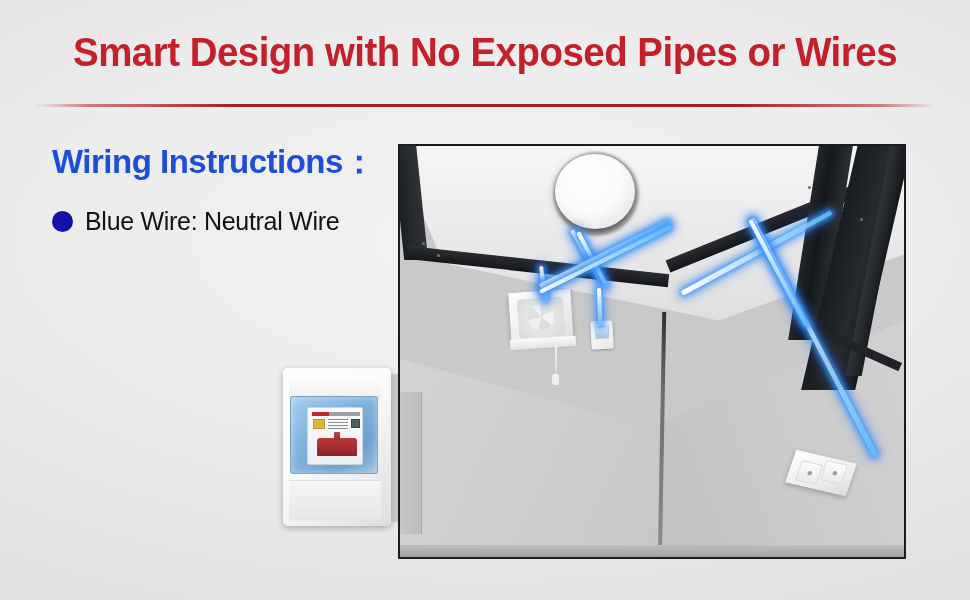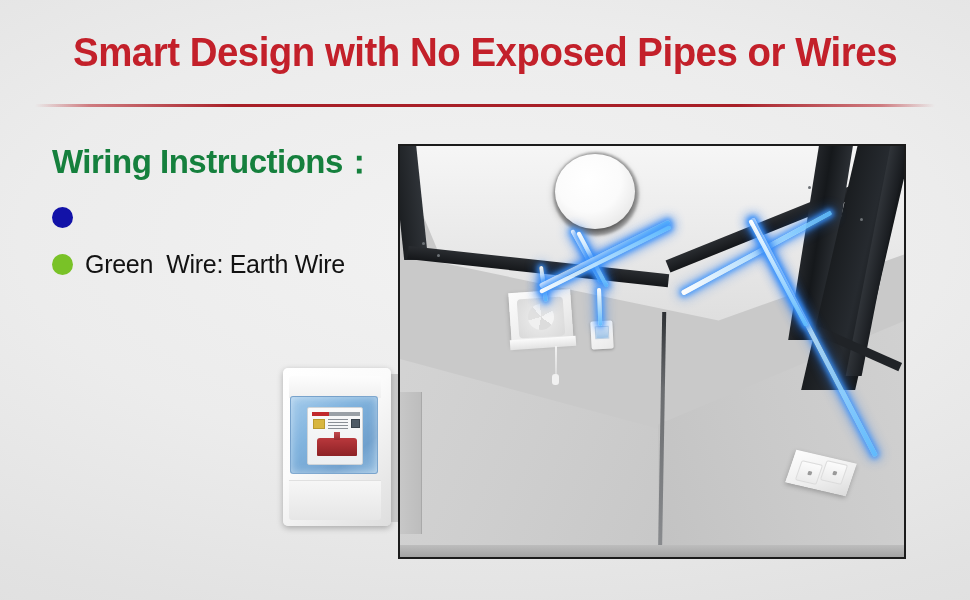--- a/index.html
+++ b/index.html
@@ -17,21 +17,21 @@
     letter-spacing:-0.5px; line-height:1; white-space:nowrap;
     transform:scaleX(0.96); transform-origin:center;
   }
   #title-divider {
     position:absolute; left:35px; top:104px; width:900px; height:3px;
     background:linear-gradient(to right, rgba(183,32,40,0) 0%, rgba(183,32,40,0.55) 6%, #a81f27 22%, #a81f27 78%, rgba(183,32,40,0.55) 94%, rgba(183,32,40,0) 100%);
   }
   
   #left-panel { position:absolute; left:52px; top:140px; width:350px; }
   #instructions-heading {
-    font-size:33px; color:#15803d; font-weight:bold; letter-spacing:-0.5px;
+    font-size:33px; color:#1d4ed8; font-weight:bold; letter-spacing:-0.5px;
     margin-bottom:22px; white-space:nowrap;
   }
   .wire-item { display:flex; align-items:center; margin-bottom:22px; }
   .bullet { width:21px; height:21px; border-radius:50%; flex:0 0 auto; margin-right:12px; }
   .b-red   { background:#fb0404; }
   .b-blue  { background:#1212a8; }
   .b-green { background:#79c227; }
   .wire-label { font-size:25px; color:#121212; white-space:pre; letter-spacing:-0.3px; }
   #leak-label {
     position:absolute; left:52px; top:417px; width:260px;
@@ -235,26 +235,23 @@
   <div id="page-title" style="color: rgb(195, 32, 42);">Smart Design with No Exposed Pipes or Wires</div>
 </div>
 <div id="title-divider"></div>
 
 <div id="left-panel">
   <div id="instructions-heading">Wiring Instructions：</div>
 
 
   <div class="wire-item">
     <span class="bullet b-blue" style="background: rgb(18, 18, 168);"></span>
+    <span class="wire-label">Blue Wire: Neutral Wire</span>
   </div>
 
-  <div class="wire-item">
-    <span class="bullet b-green" style="background: rgb(121, 194, 39);"></span>
-    <span class="wire-label">Green  Wire: Earth Wire</span>
-  </div>
 </div>
 
 <div id="leak-label">
 </div>
 
 <div id="dist-box">
   <div class="side-wall"></div>
   <div class="body">
     <div class="top-strip"></div>
     <div class="door">

